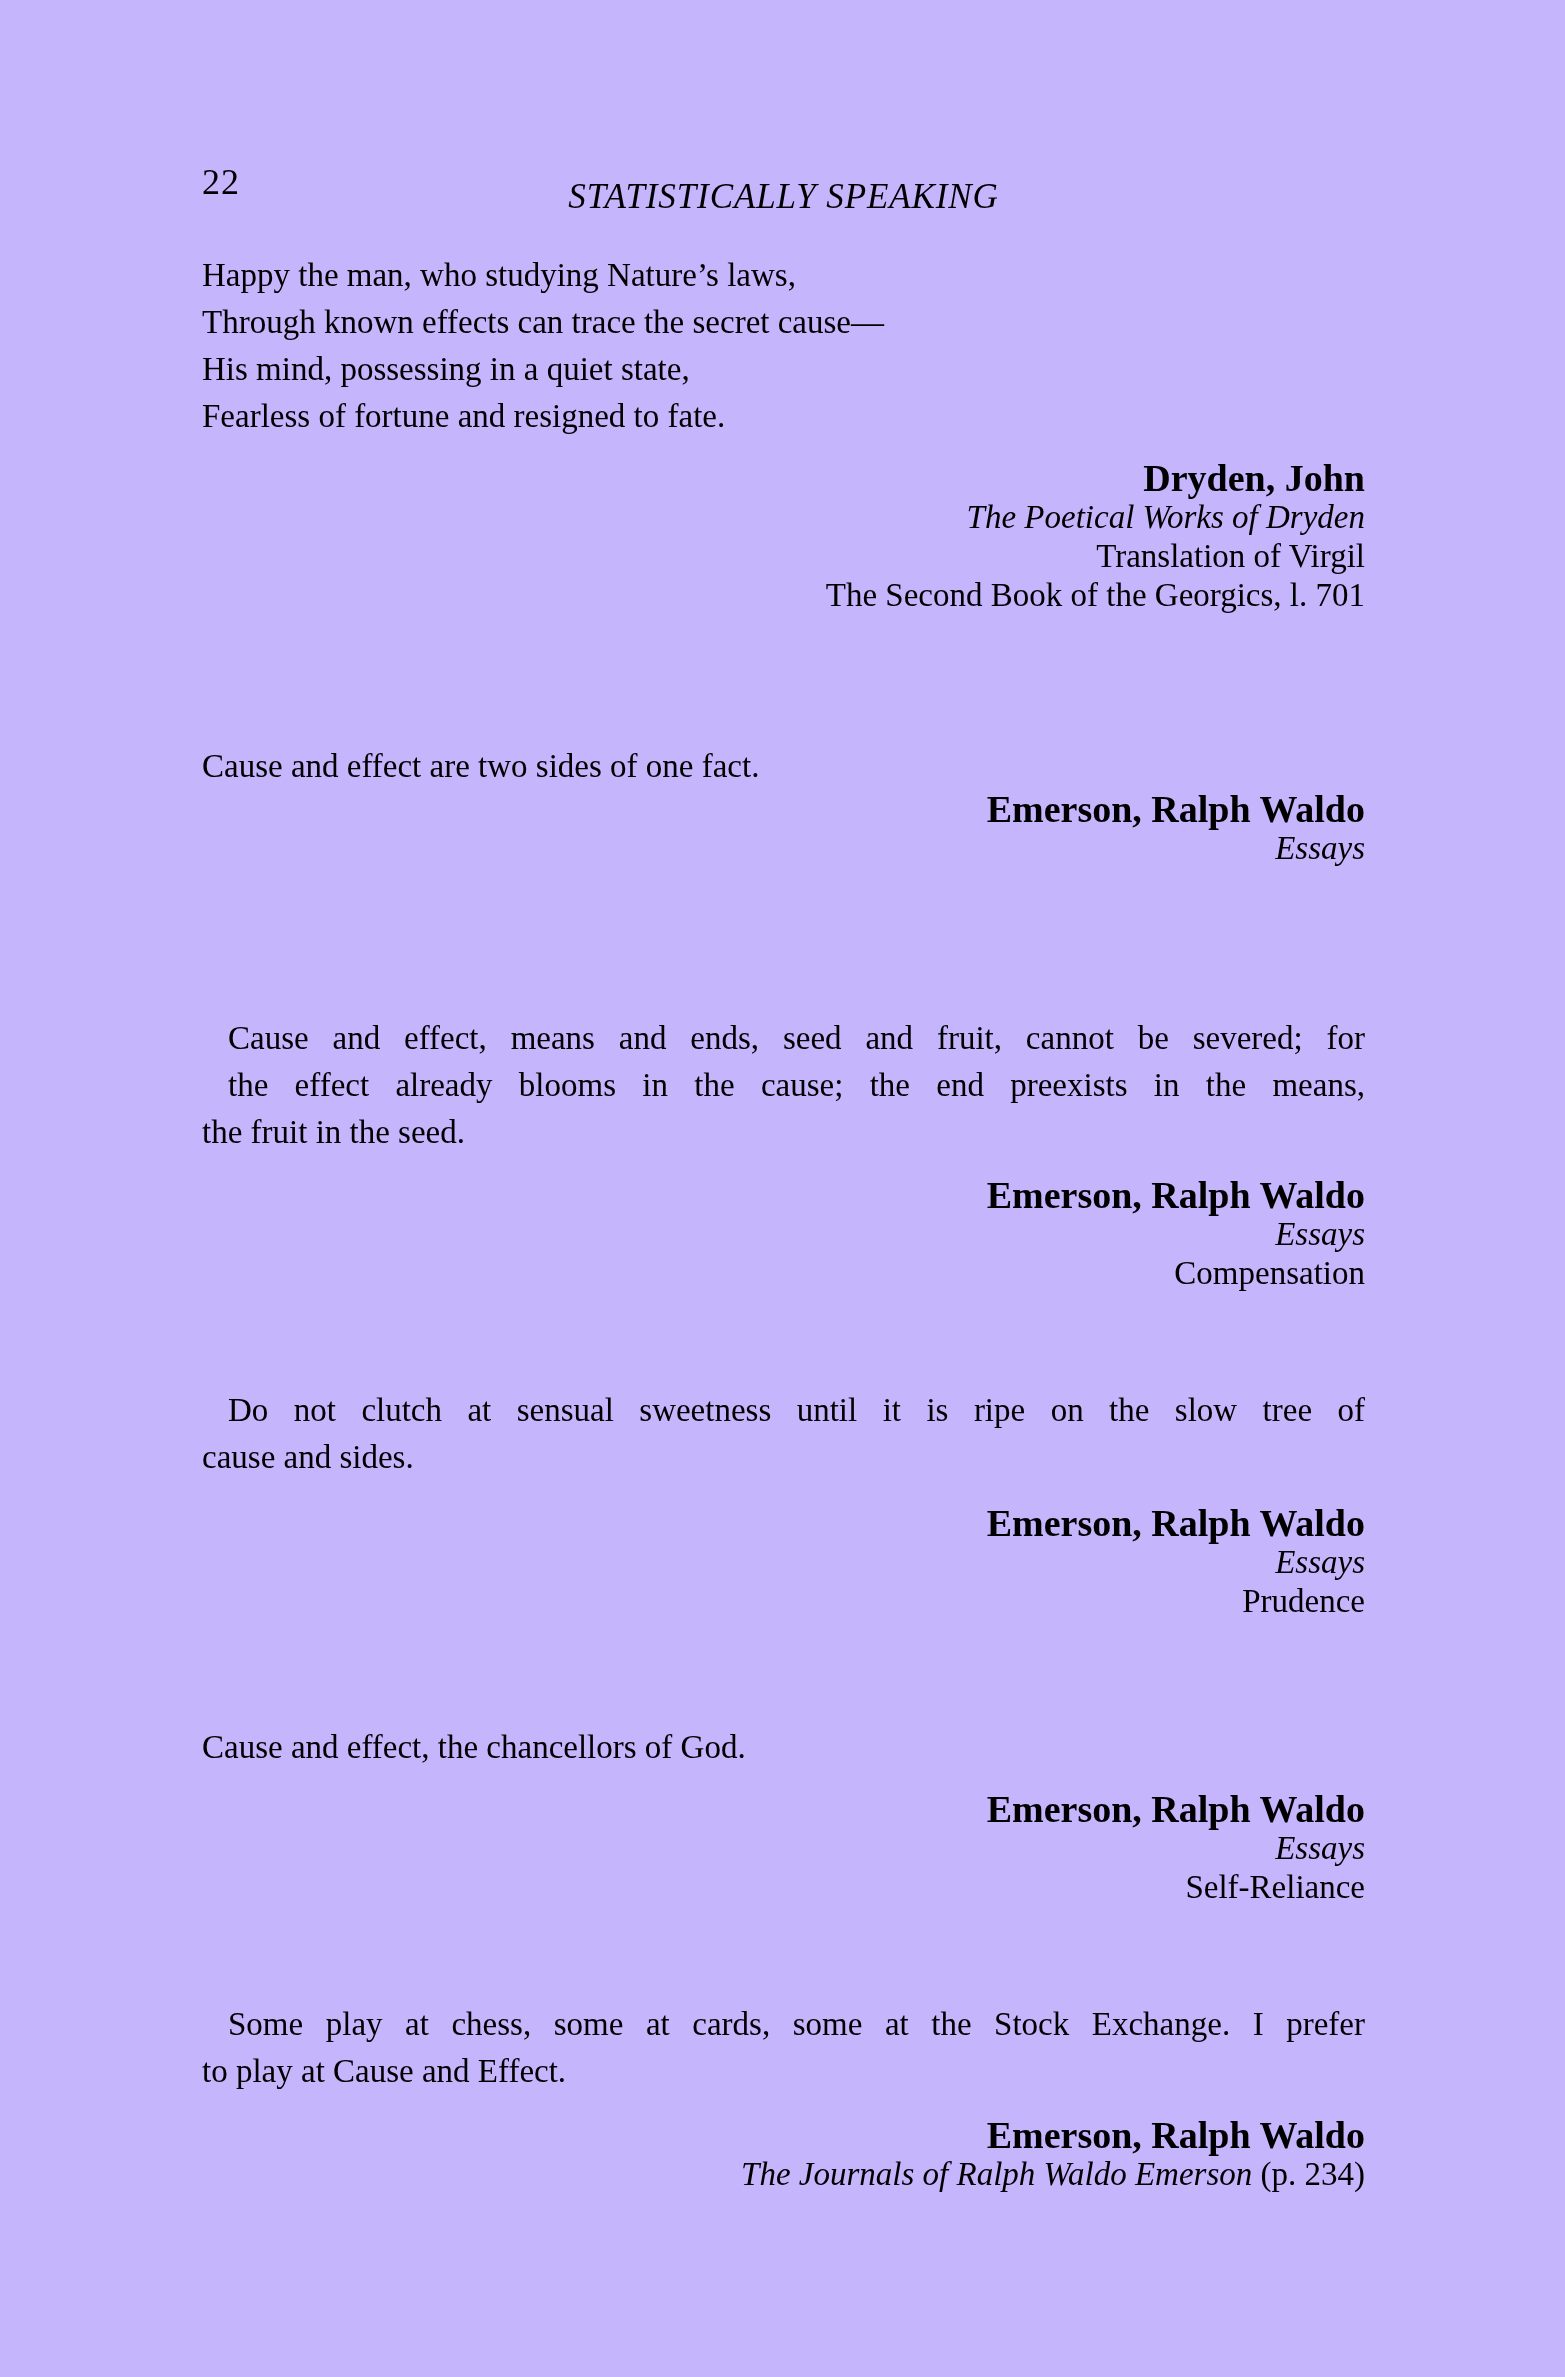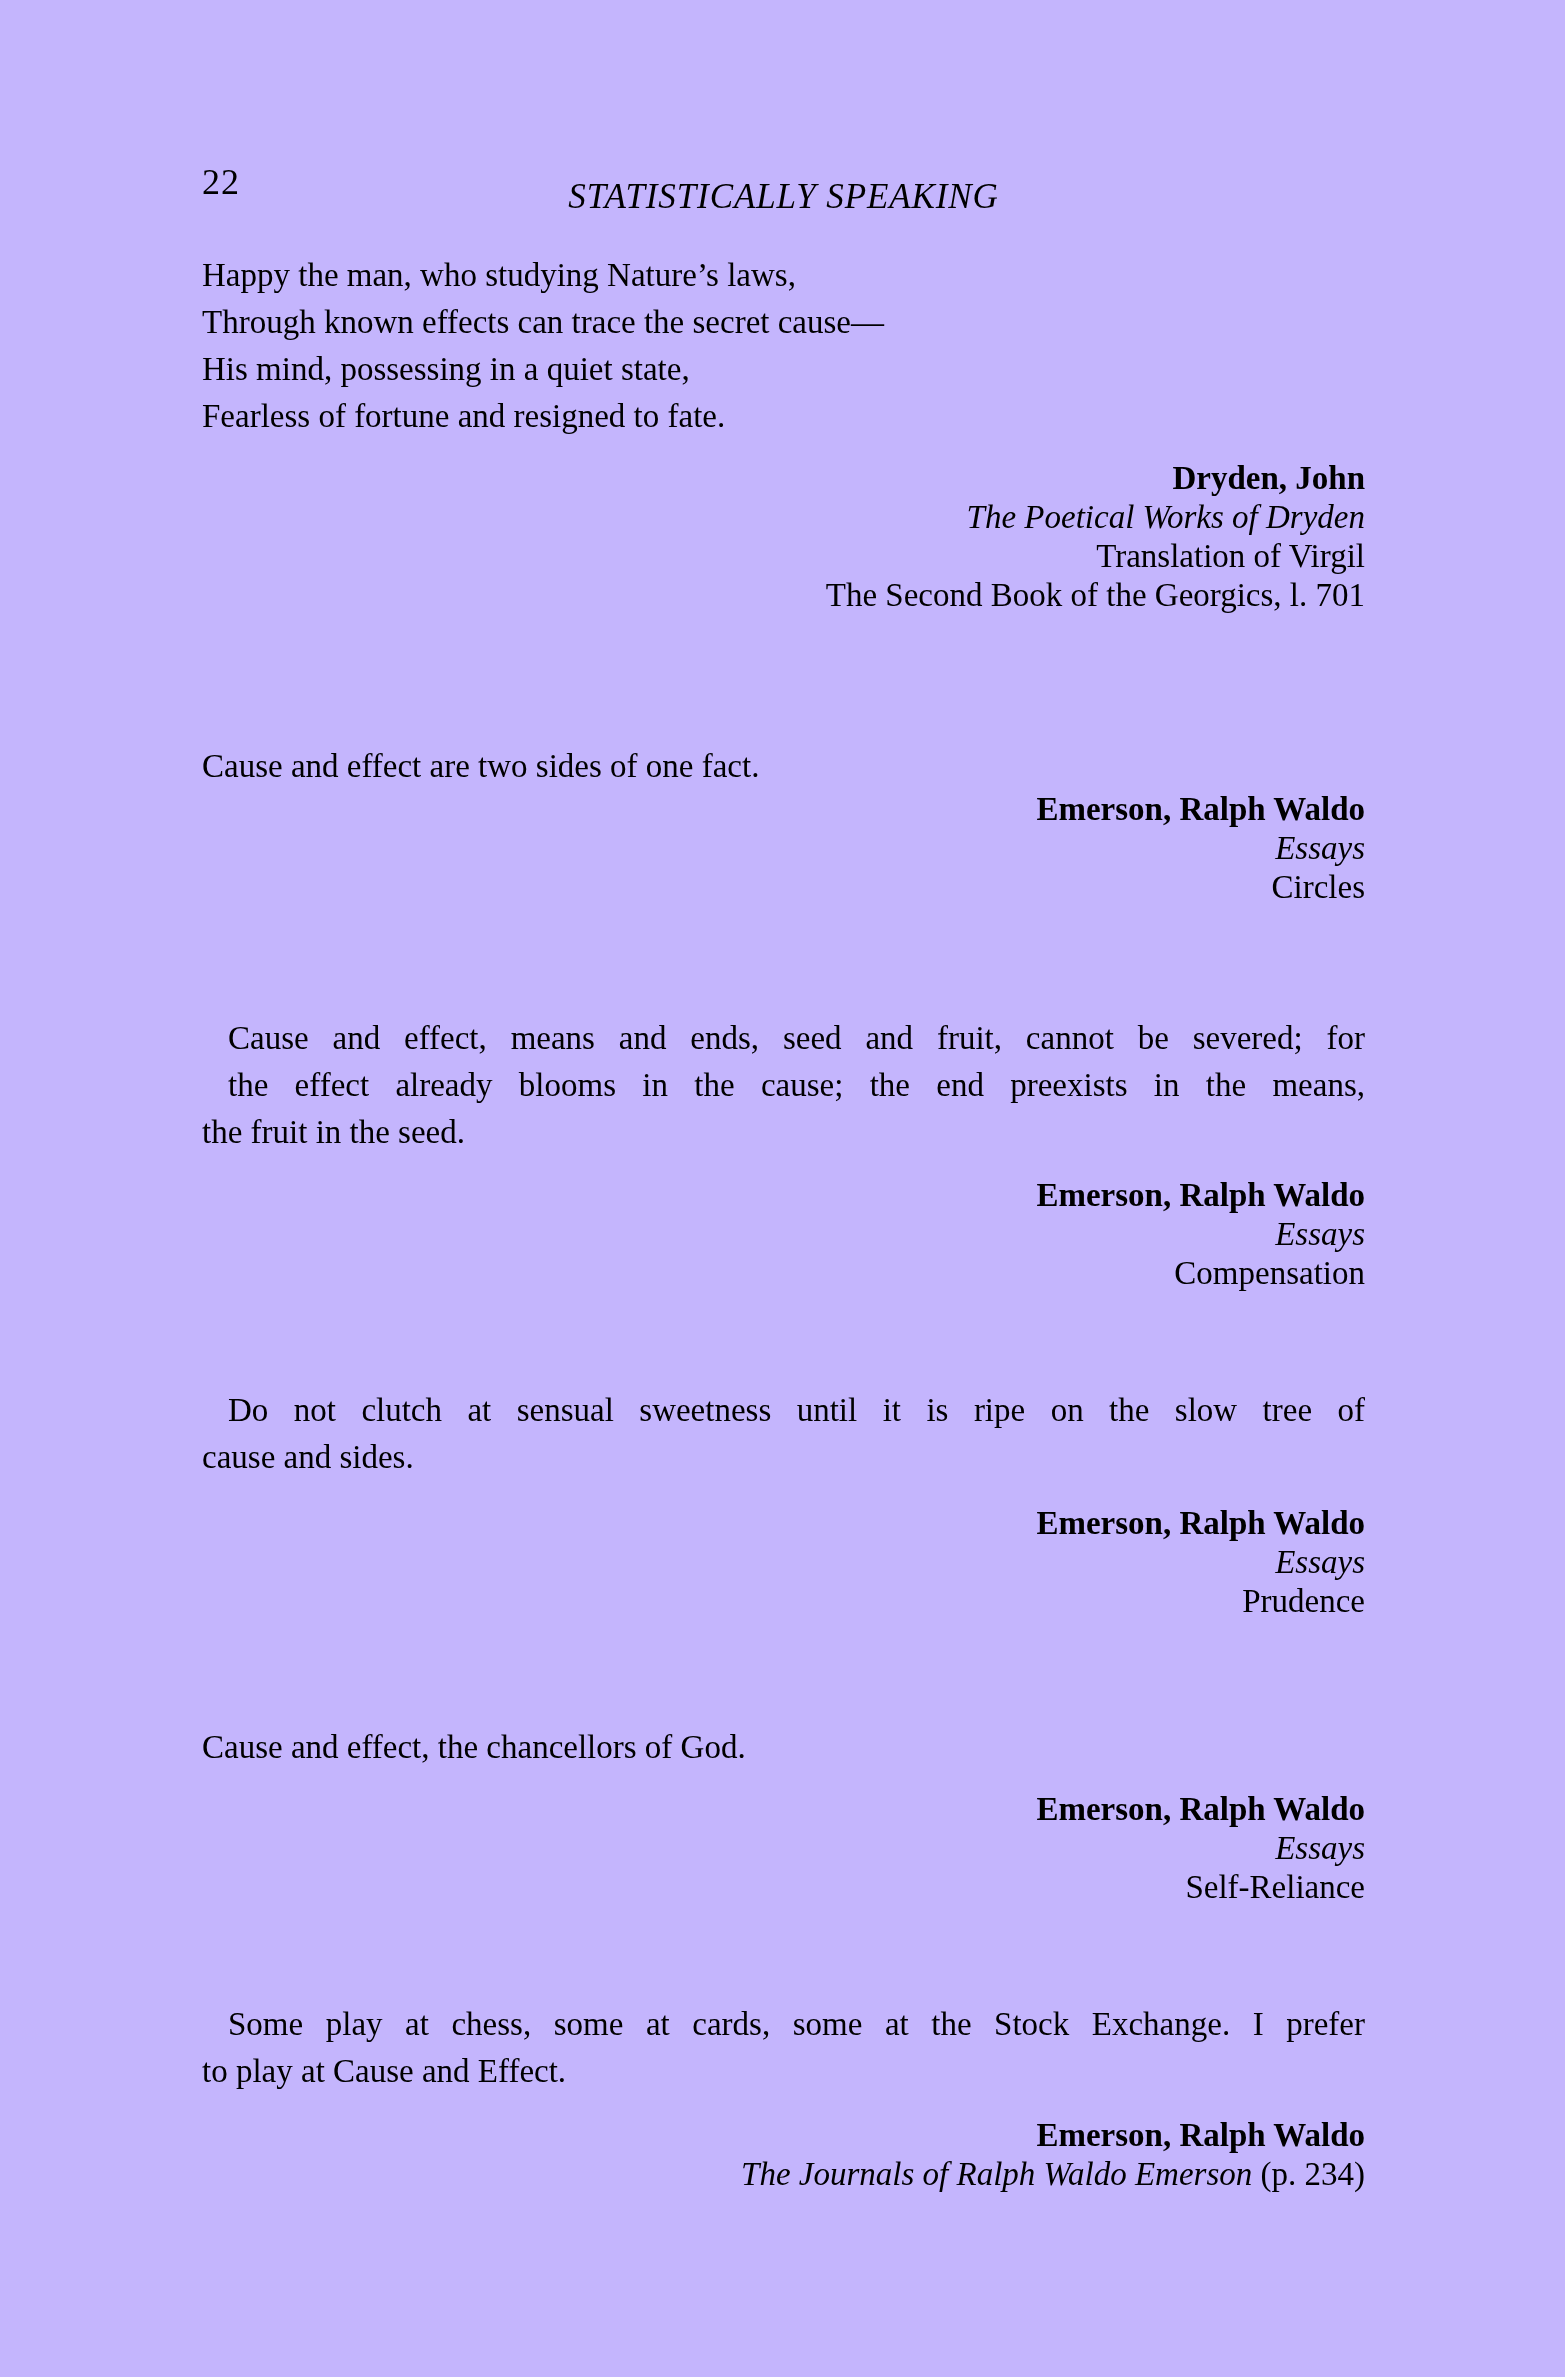--- a/index.html
+++ b/index.html
@@ -67,21 +67,21 @@
     position: absolute;
     left: 202px;
     width: 1163px;
     text-align: right;
     font-size: 33px;
     line-height: 39px;
   }
   .attr .line { min-height: 39px; }
   .attr-author {
     font-weight: bold;
-    font-size: 33px;
+    font-size: 38px;
   }
   .attr-work, .italic {
     font-style: italic;
   }
 </style>
 </head>
 <body>
 
 <div class="page">
 
@@ -108,23 +108,20 @@
   </section>
 
   <section class="quote" style="top:743px">
     <div class="quote-text">
         <div class="line">Cause and effect are two sides of one fact.</div>
       </div>
   </section>
   <section class="attr" style="top:790px">
     <div class="attr-author line">Emerson, Ralph Waldo</div>
     <div class="attr-work line">Essays</div>
-    <div class="attr-details">
-        <div class="line">Circles</div>
-      </div>
   </section>
 
   <section class="quote justify" style="top:1015px">
     <div class="quote-text">
         <div class="line">Cause and effect, means and ends, seed and fruit, cannot be severed; for</div>
         <div class="line">the effect already blooms in the cause; the end preexists in the means,</div>
         <div class="line">the fruit in the seed.</div>
       </div>
   </section>
   <section class="attr" style="top:1176px">

